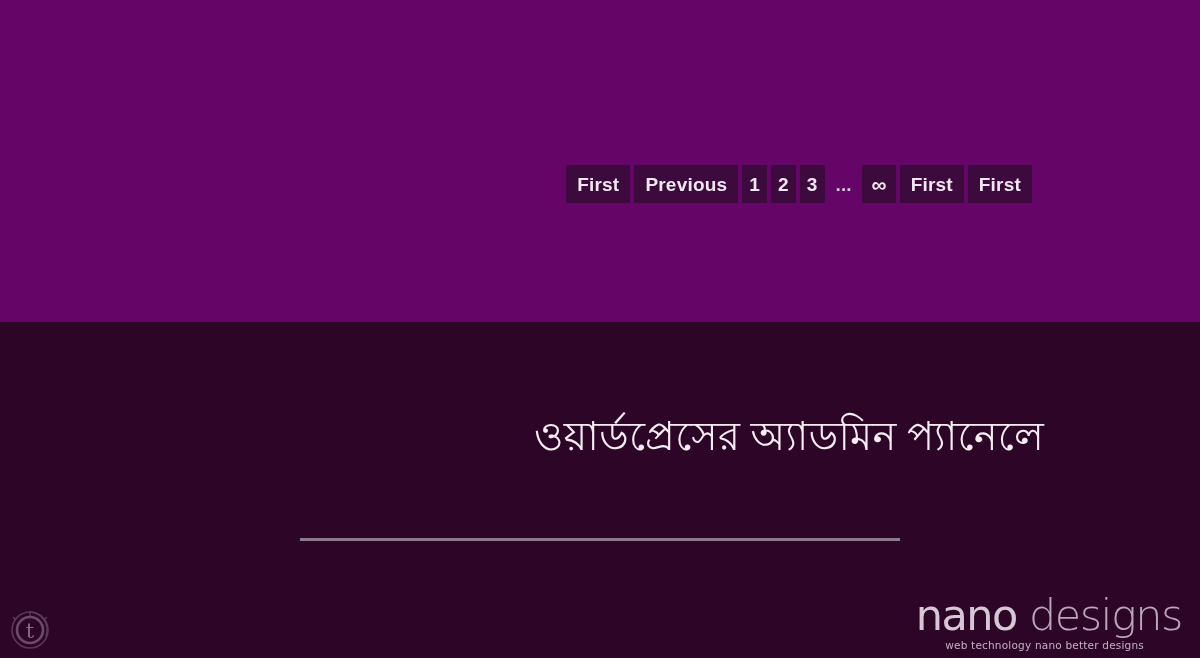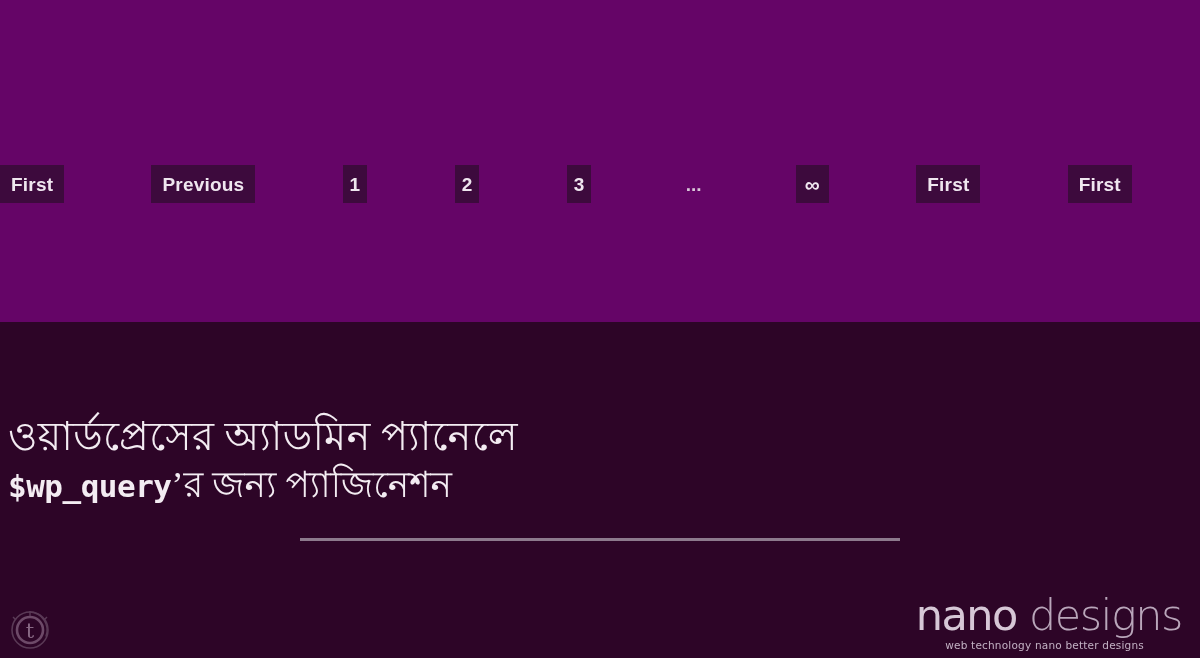--- a/index.html
+++ b/index.html
@@ -40,23 +40,23 @@
     width: 1200px;
     height: 336px;
     background: #2d0527;
   }
 
   
   .pagination {
     position: absolute;
     left: 0;
     top: 165px;
-    width: 1132px;
+    width: 1032px;
     display: flex;
-    justify-content: space-between;
+    justify-content: flex-end;
     align-items: center;
     gap: 4px;
   }
 
   .page-btn {
     display: inline-flex;
     align-items: center;
     justify-content: center;
     background: #3d0a3d;
     color: #efe6ef;
@@ -97,23 +97,22 @@
     line-height: 1;
     user-select: none;
   }
 
   
   .headline {
     position: absolute;
     left: 0;
     top: 414px;
     width: 1044px;
-    text-align: left;
+    text-align: right;
     color: #f3ecf2;
-    padding-left: 8px;
   }
 
   .headline .line1 {
     font-family: "Liberation Serif", "DejaVu Serif", serif;
     font-size: 40px;
     font-weight: 400;
     line-height: 1.16;
     letter-spacing: 0.3px;
     white-space: nowrap;
   }
@@ -204,21 +203,20 @@
     <button class="page-btn num">2</button>
     <button class="page-btn num">3</button>
     <span class="page-gap">...</span>
     <button class="page-btn inf">∞</button>
     <button class="page-btn">First</button>
     <button class="page-btn">First</button>
   </div>
 
   <div class="headline">
     <div class="line1">ওয়ার্ডপ্রেসের অ্যাডমিন প্যানেলে</div>
-    <div class="line2"><span class="code">$wp_query</span><span>’র জন্য প্যাজিনেশন</span></div>
   </div>
 
   <div class="divider"></div>
 
   <div class="t-badge">
     <svg width="44" height="44" viewBox="0 0 44 44" aria-hidden="true">
       <circle cx="22" cy="22" r="18" fill="none" stroke="#5a3a56" stroke-width="1.6"></circle>
       <circle cx="22" cy="22" r="13" fill="none" stroke="#6d4a68" stroke-width="2.6"></circle>
       <path d="M 22 4 A 18 18 0 0 1 38 28" fill="none" stroke="#5a3a56" stroke-width="1.4" stroke-linecap="round"></path>
       <line x1="22" y1="3" x2="22" y2="8" stroke="#5a3a56" stroke-width="1.4"></line>

